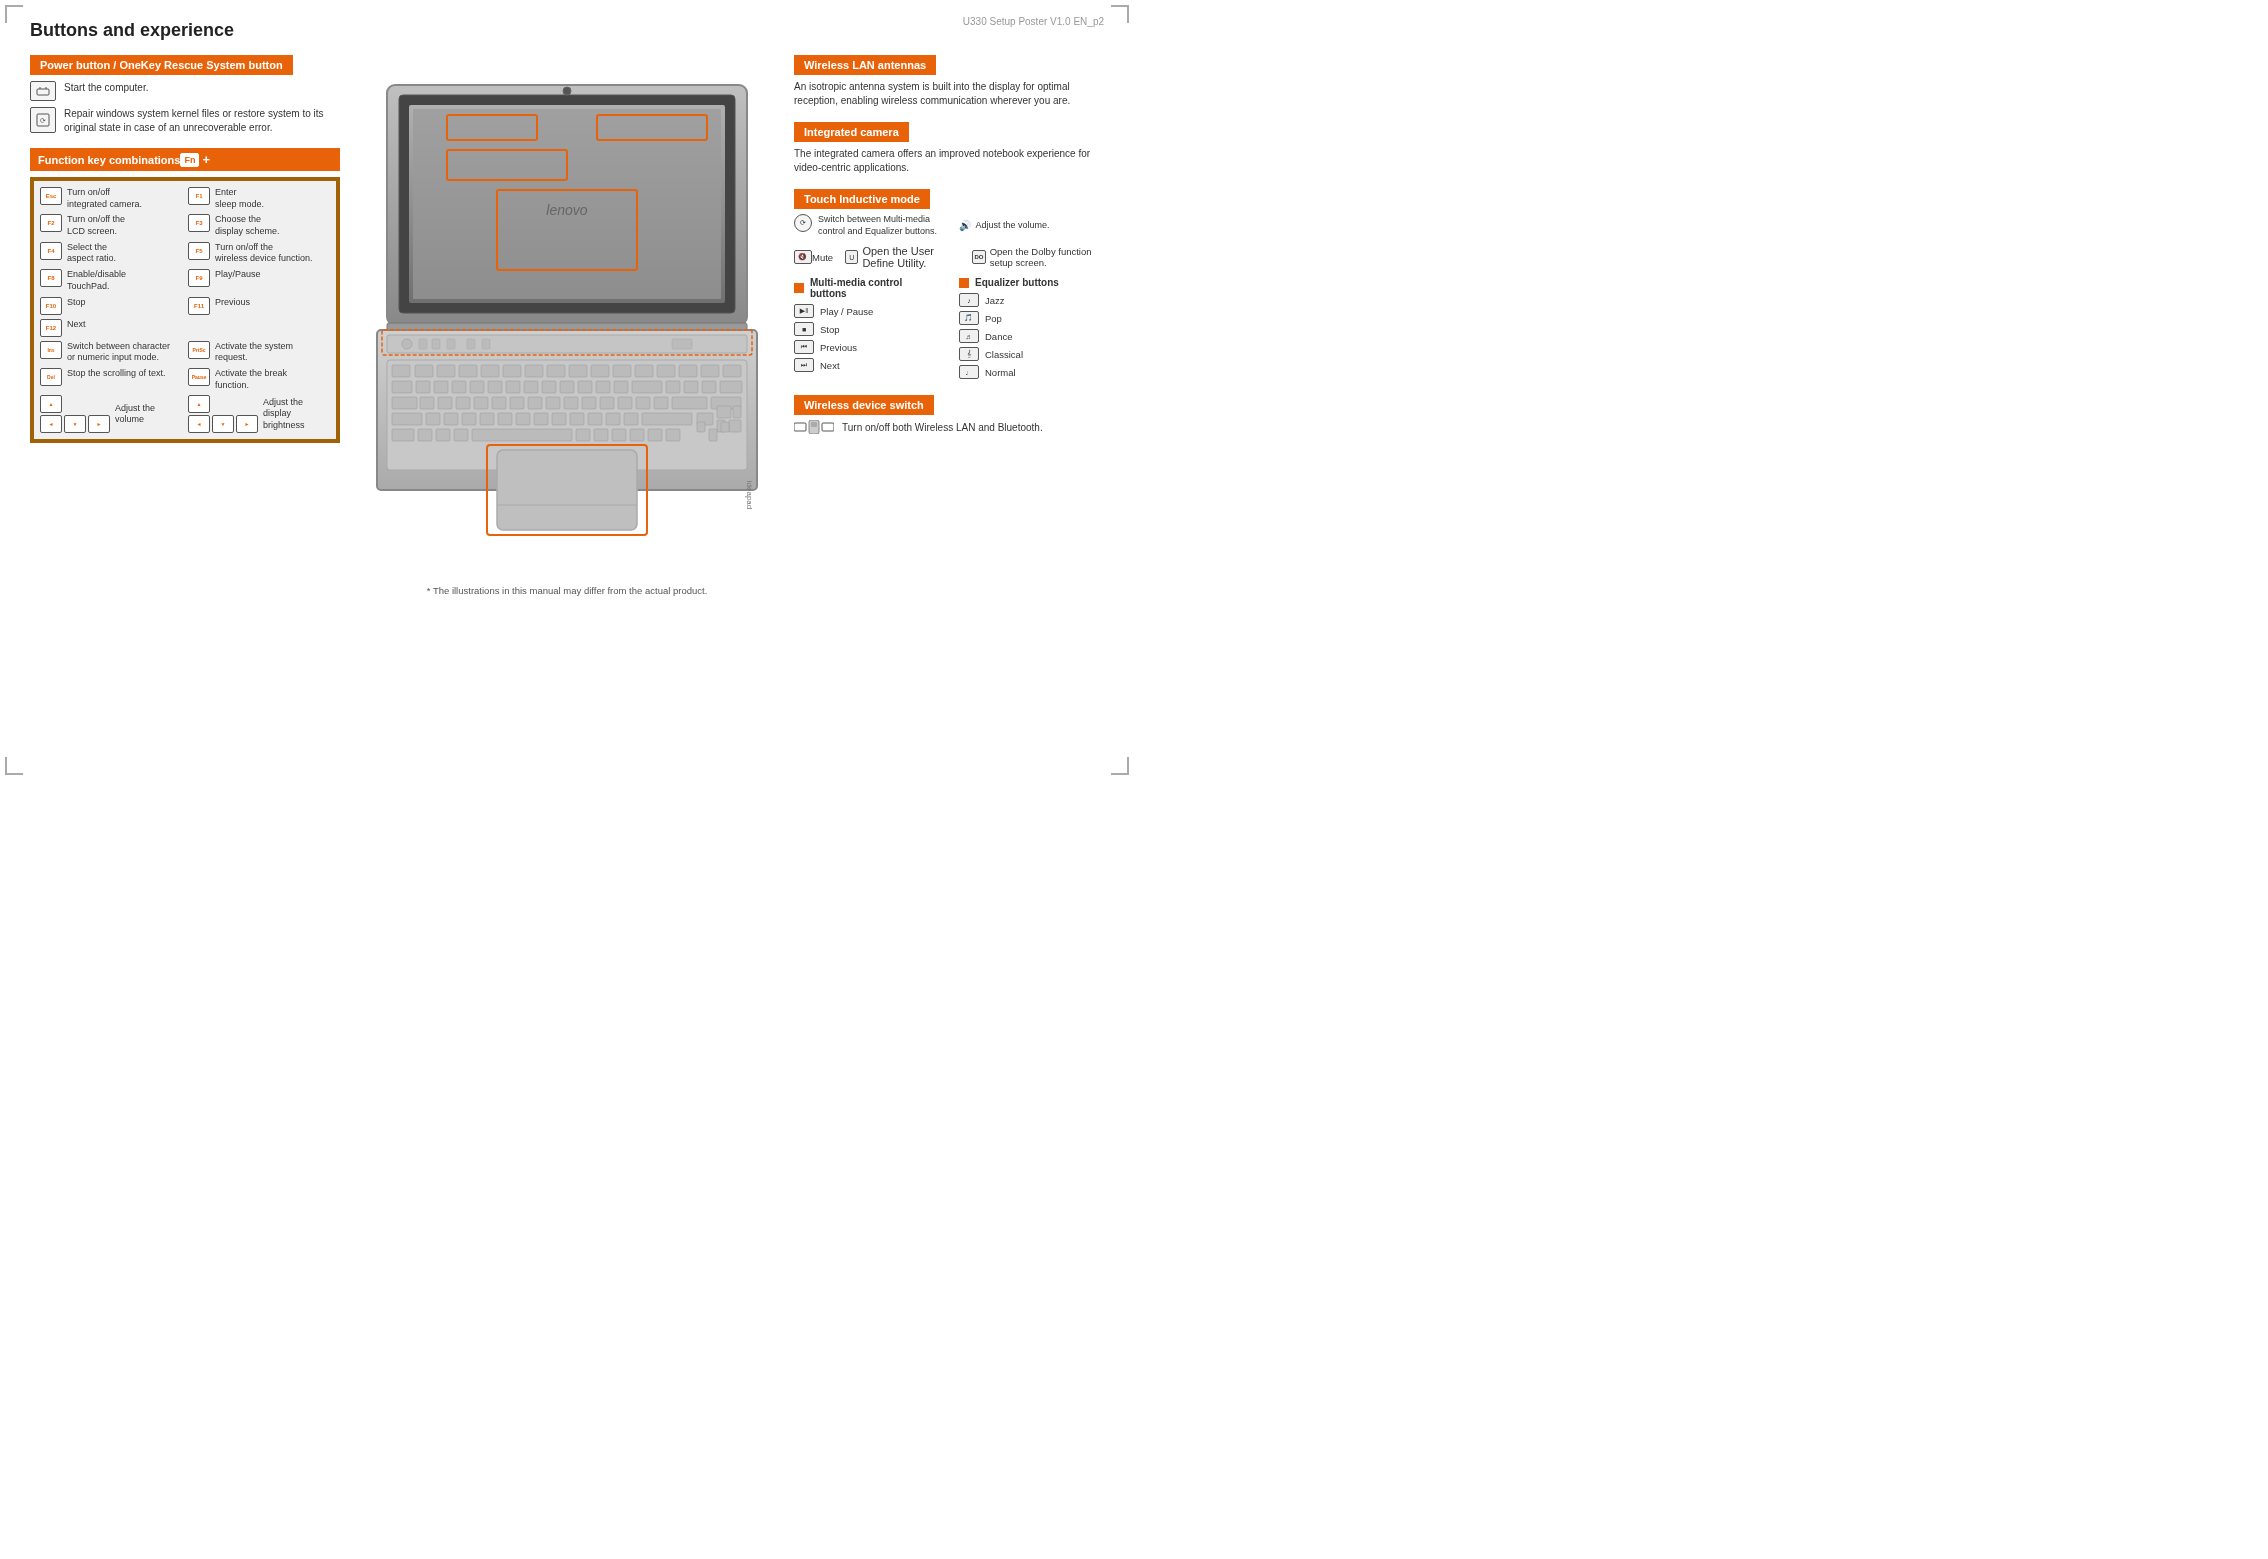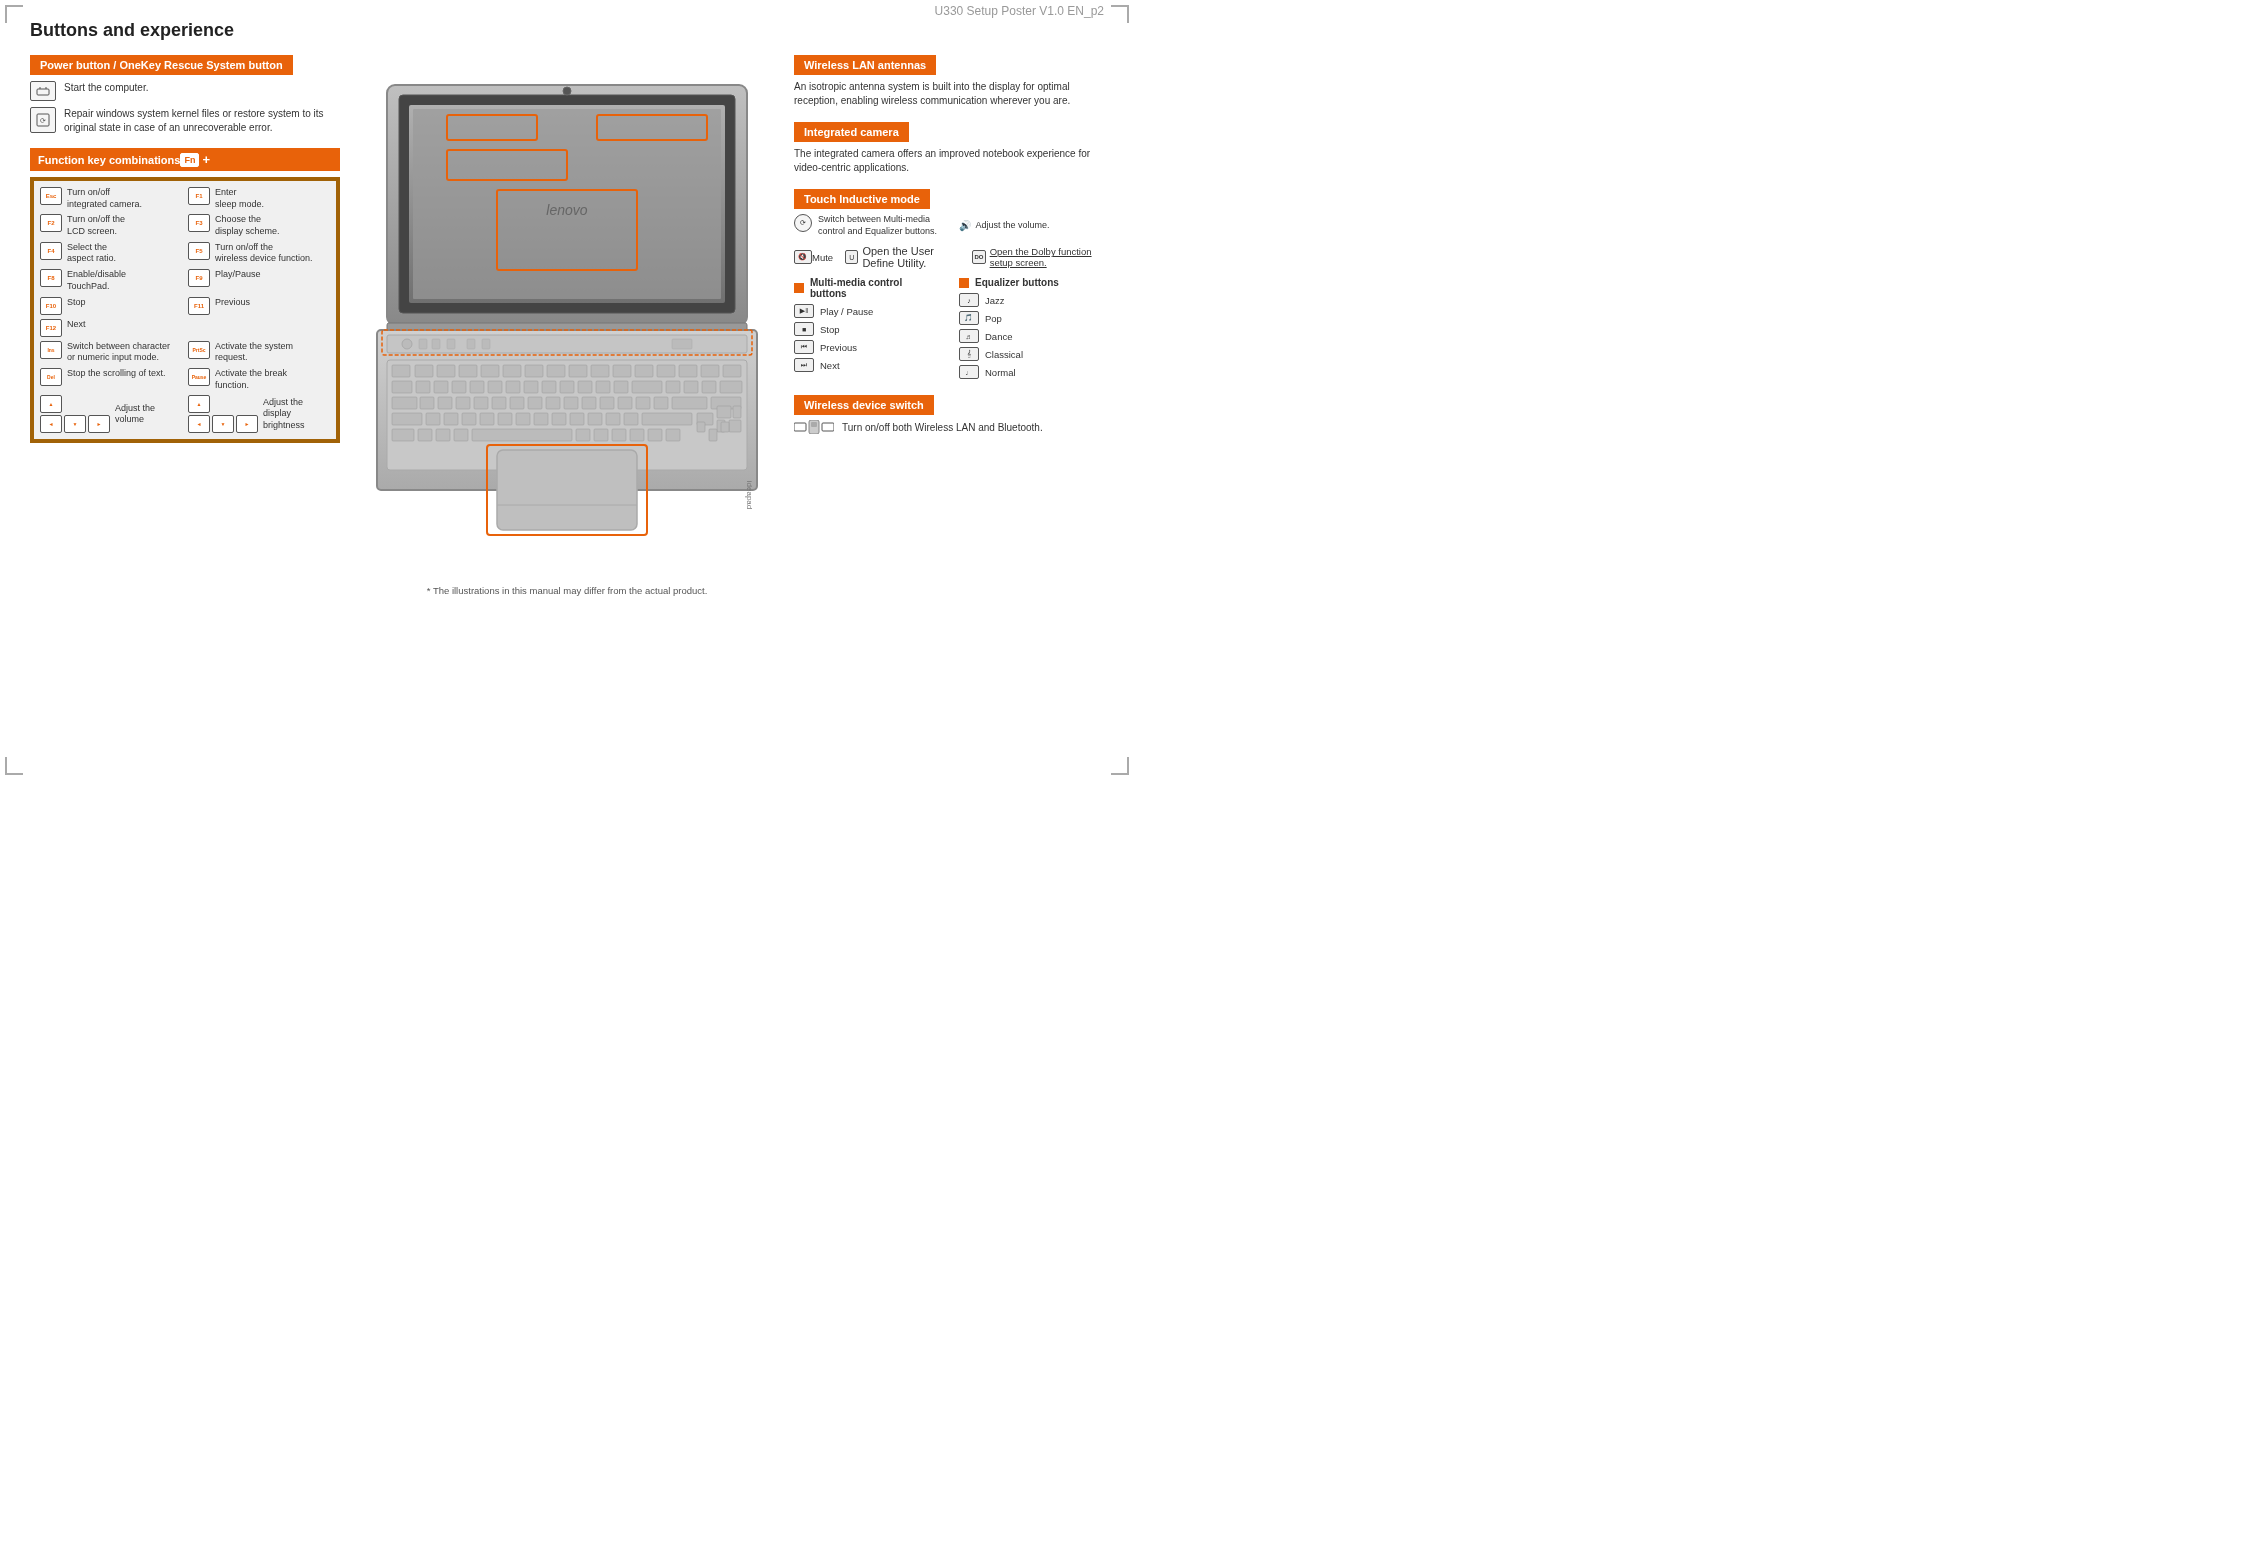--- a/index.html
+++ b/index.html
@@ -13,24 +13,24 @@
       padding: 20px 30px;
       position: relative;
     }
     .page-title {
       font-size: 18px;
       font-weight: bold;
       color: #222;
       margin-bottom: 14px;
     }
     .top-label {
-      font-size: 12px;
+      font-size: 10px;
       color: #999;
       position: absolute;
-      top: 4px;
+      top: 16px;
       right: 30px;
       padding-left: 17px;
     }
     
     .corner-mark {
       position: absolute;
       width: 18px;
       height: 18px;
       border-color: #aaa;
       border-style: solid;
@@ -709,21 +709,21 @@
         <div style="display:flex;align-items:center;">
           <div class="mute-icon">🔇</div>
           <div style="font-size:9.5px;">Mute</div>
         </div>
         <div style="display:flex;align-items:center;gap:4px;">
           <div class="define-icon">U</div>
           <div style="font-size:11px;">Open the User Define Utility.</div>
         </div>
         <div style="display:flex;align-items:center;gap:4px;">
           <div class="dolby-icon">DO</div>
-          <div style="font-size:9.5px;text-decoration:underline;">Open the Dolby function setup screen.</div>
+          <div style="font-size:9.5px;">Open the Dolby function setup screen.</div>
         </div>
       </div>
 
       
       <div class="media-eq-row">
         <div class="media-col">
           <div class="media-header">
             <div class="orange-sq"></div>
             <span>Multi-media control buttons</span>
           </div>

